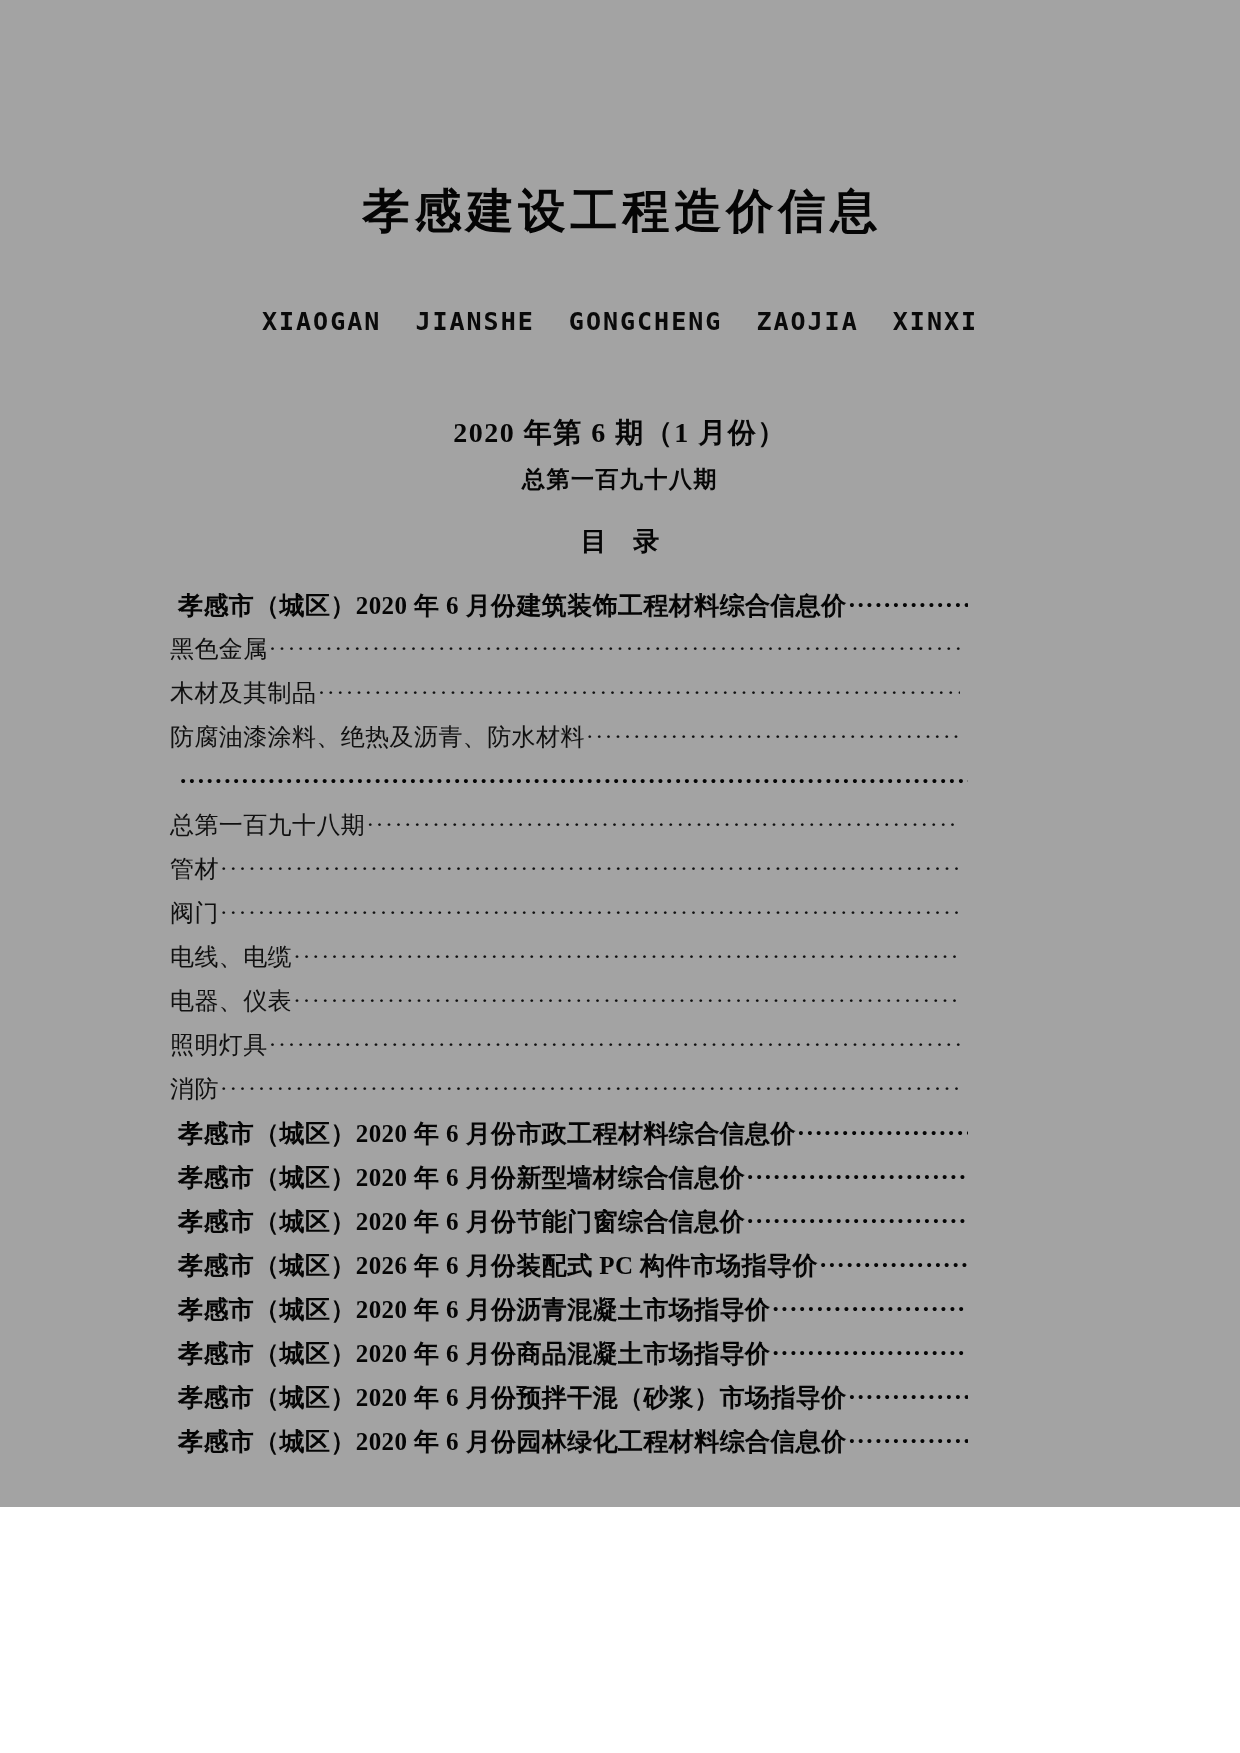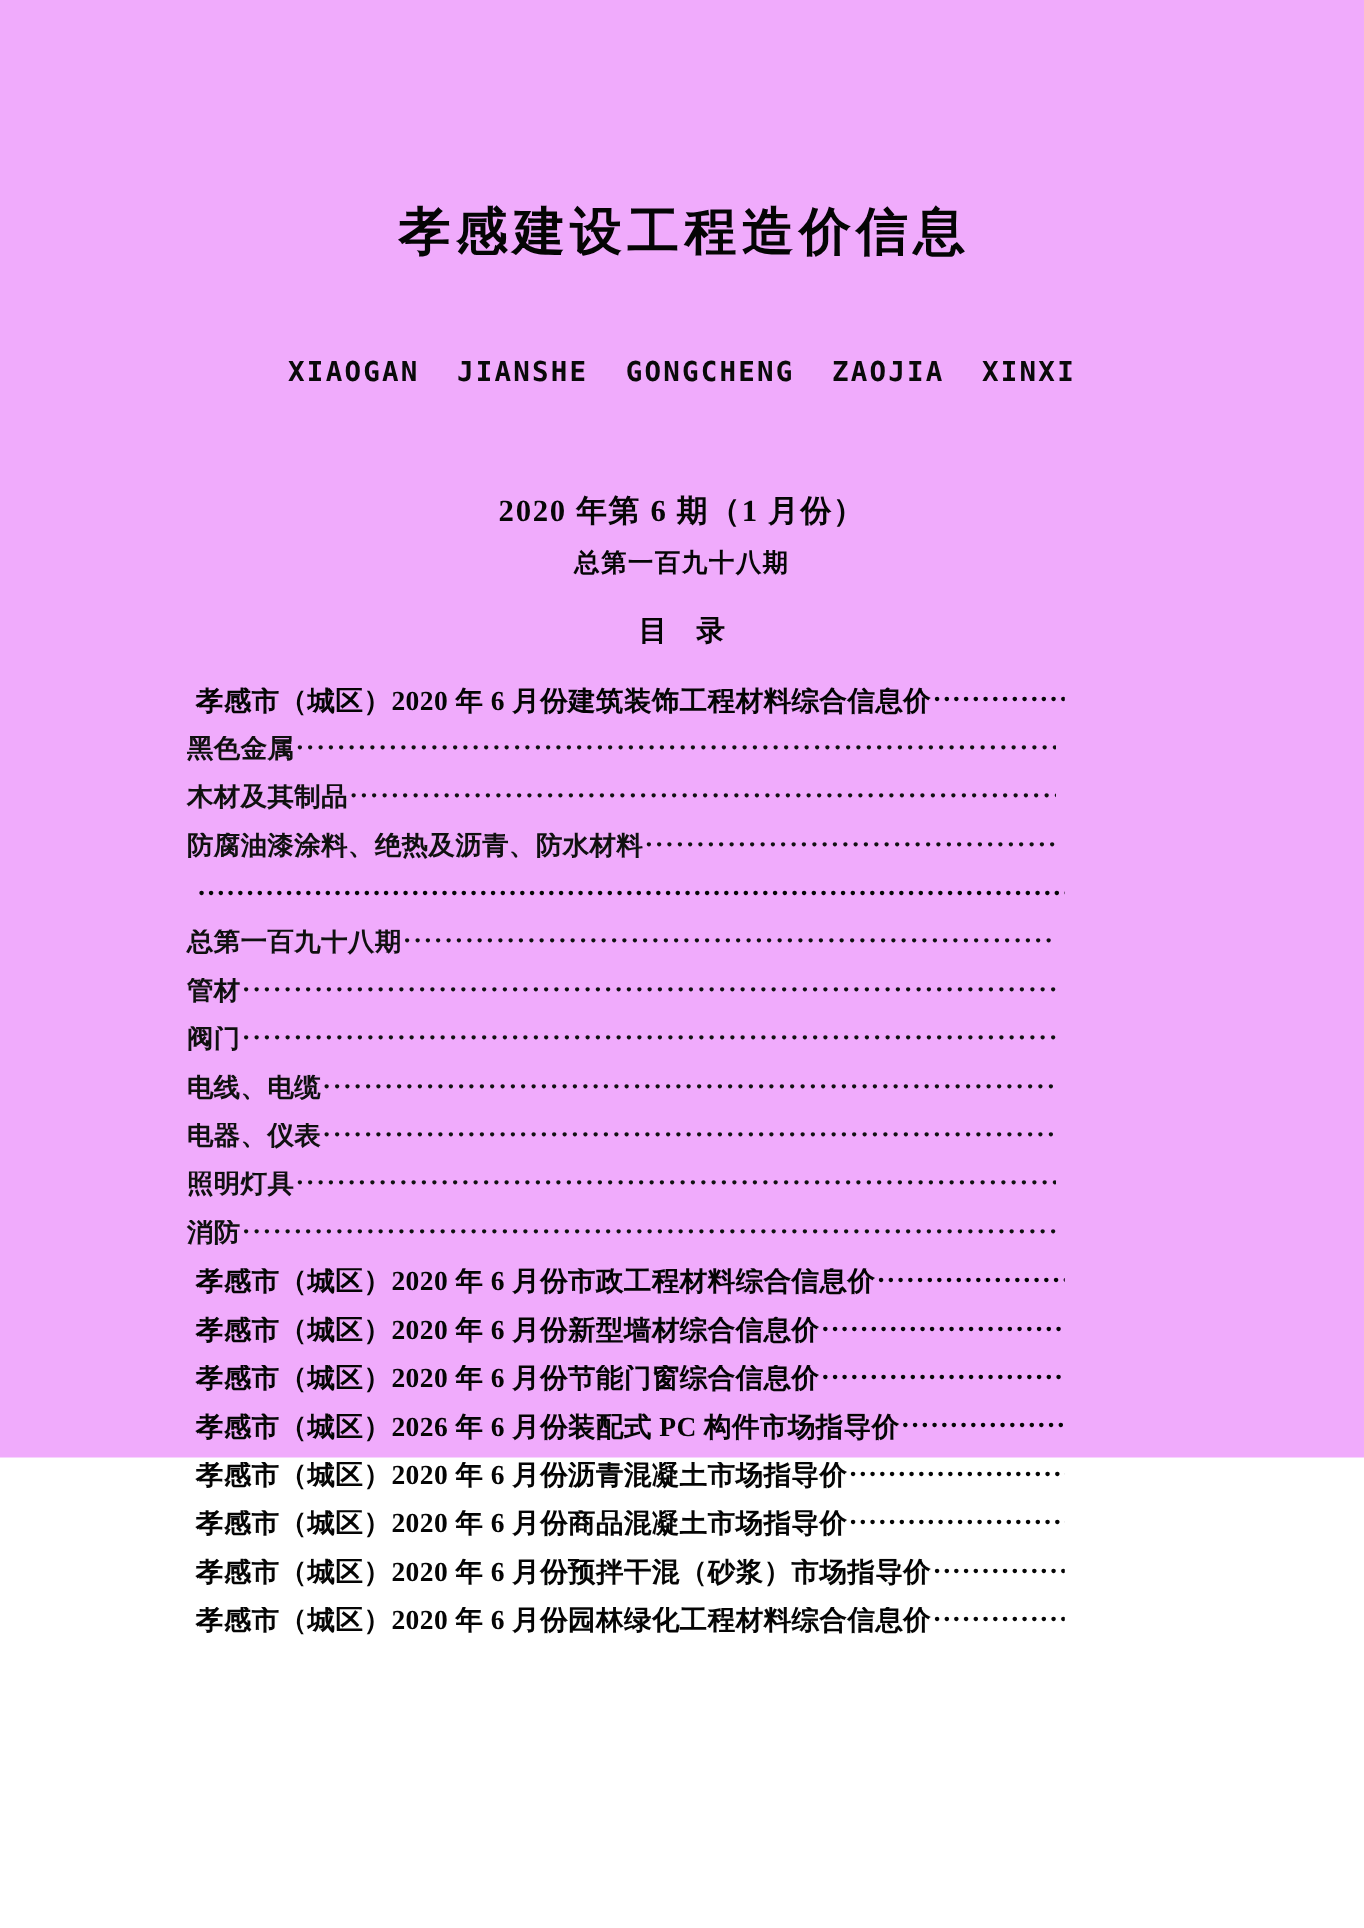--- a/index.html
+++ b/index.html
@@ -11,46 +11,46 @@
     width: 1240px;
     height: 1753px;
     font-family: "Liberation Serif", "DejaVu Serif", serif;
     color: #0a0a0a;
     position: relative;
     overflow: hidden;
   }
 
   .page {
     width: 1240px;
-    height: 1325px;
+    height: 1507px;
     box-sizing: border-box;
     padding: 0;
     position: relative;
-    background: #f0abfc;
+    background: #a3a3a3;
   }
 
   
   .masthead {
     text-align: center;
   }
 
   .main-title {
     margin: 0;
     padding-top: 182px;
     font-family: "Liberation Serif", "DejaVu Serif", serif;
     font-size: 47px;
     font-weight: 700;
     letter-spacing: 5px;
     line-height: 1.25;
     color: #050505;
     text-indent: 5px;
   }
 
   .pinyin-title {
-    margin: 16px;
+    margin: 0;
     padding-top: 66px;
     font-family: "DejaVu Sans Mono", "Liberation Mono", monospace;
     font-size: 25px;
     font-weight: 700;
     letter-spacing: 2.0px;
     color: #0a0a0a;
     white-space: pre;
   }
 
   .issue-line {
@@ -123,21 +123,21 @@
     color: #050505;
   }
   .toc-entry.level-1 .leader {
     font-size: 25px;
     letter-spacing: 0.5px;
   }
 
   
   .toc-entry.level-2 {
     font-size: 24px;
-    font-weight: 700;
+    font-weight: 400;
     line-height: 1;
     height: 44px;
     padding-left: 4px;
     color: #101010;
   }
   .toc-entry.level-2 .leader {
     font-size: 24px;
     letter-spacing: 1.4px;
   }
 </style>

